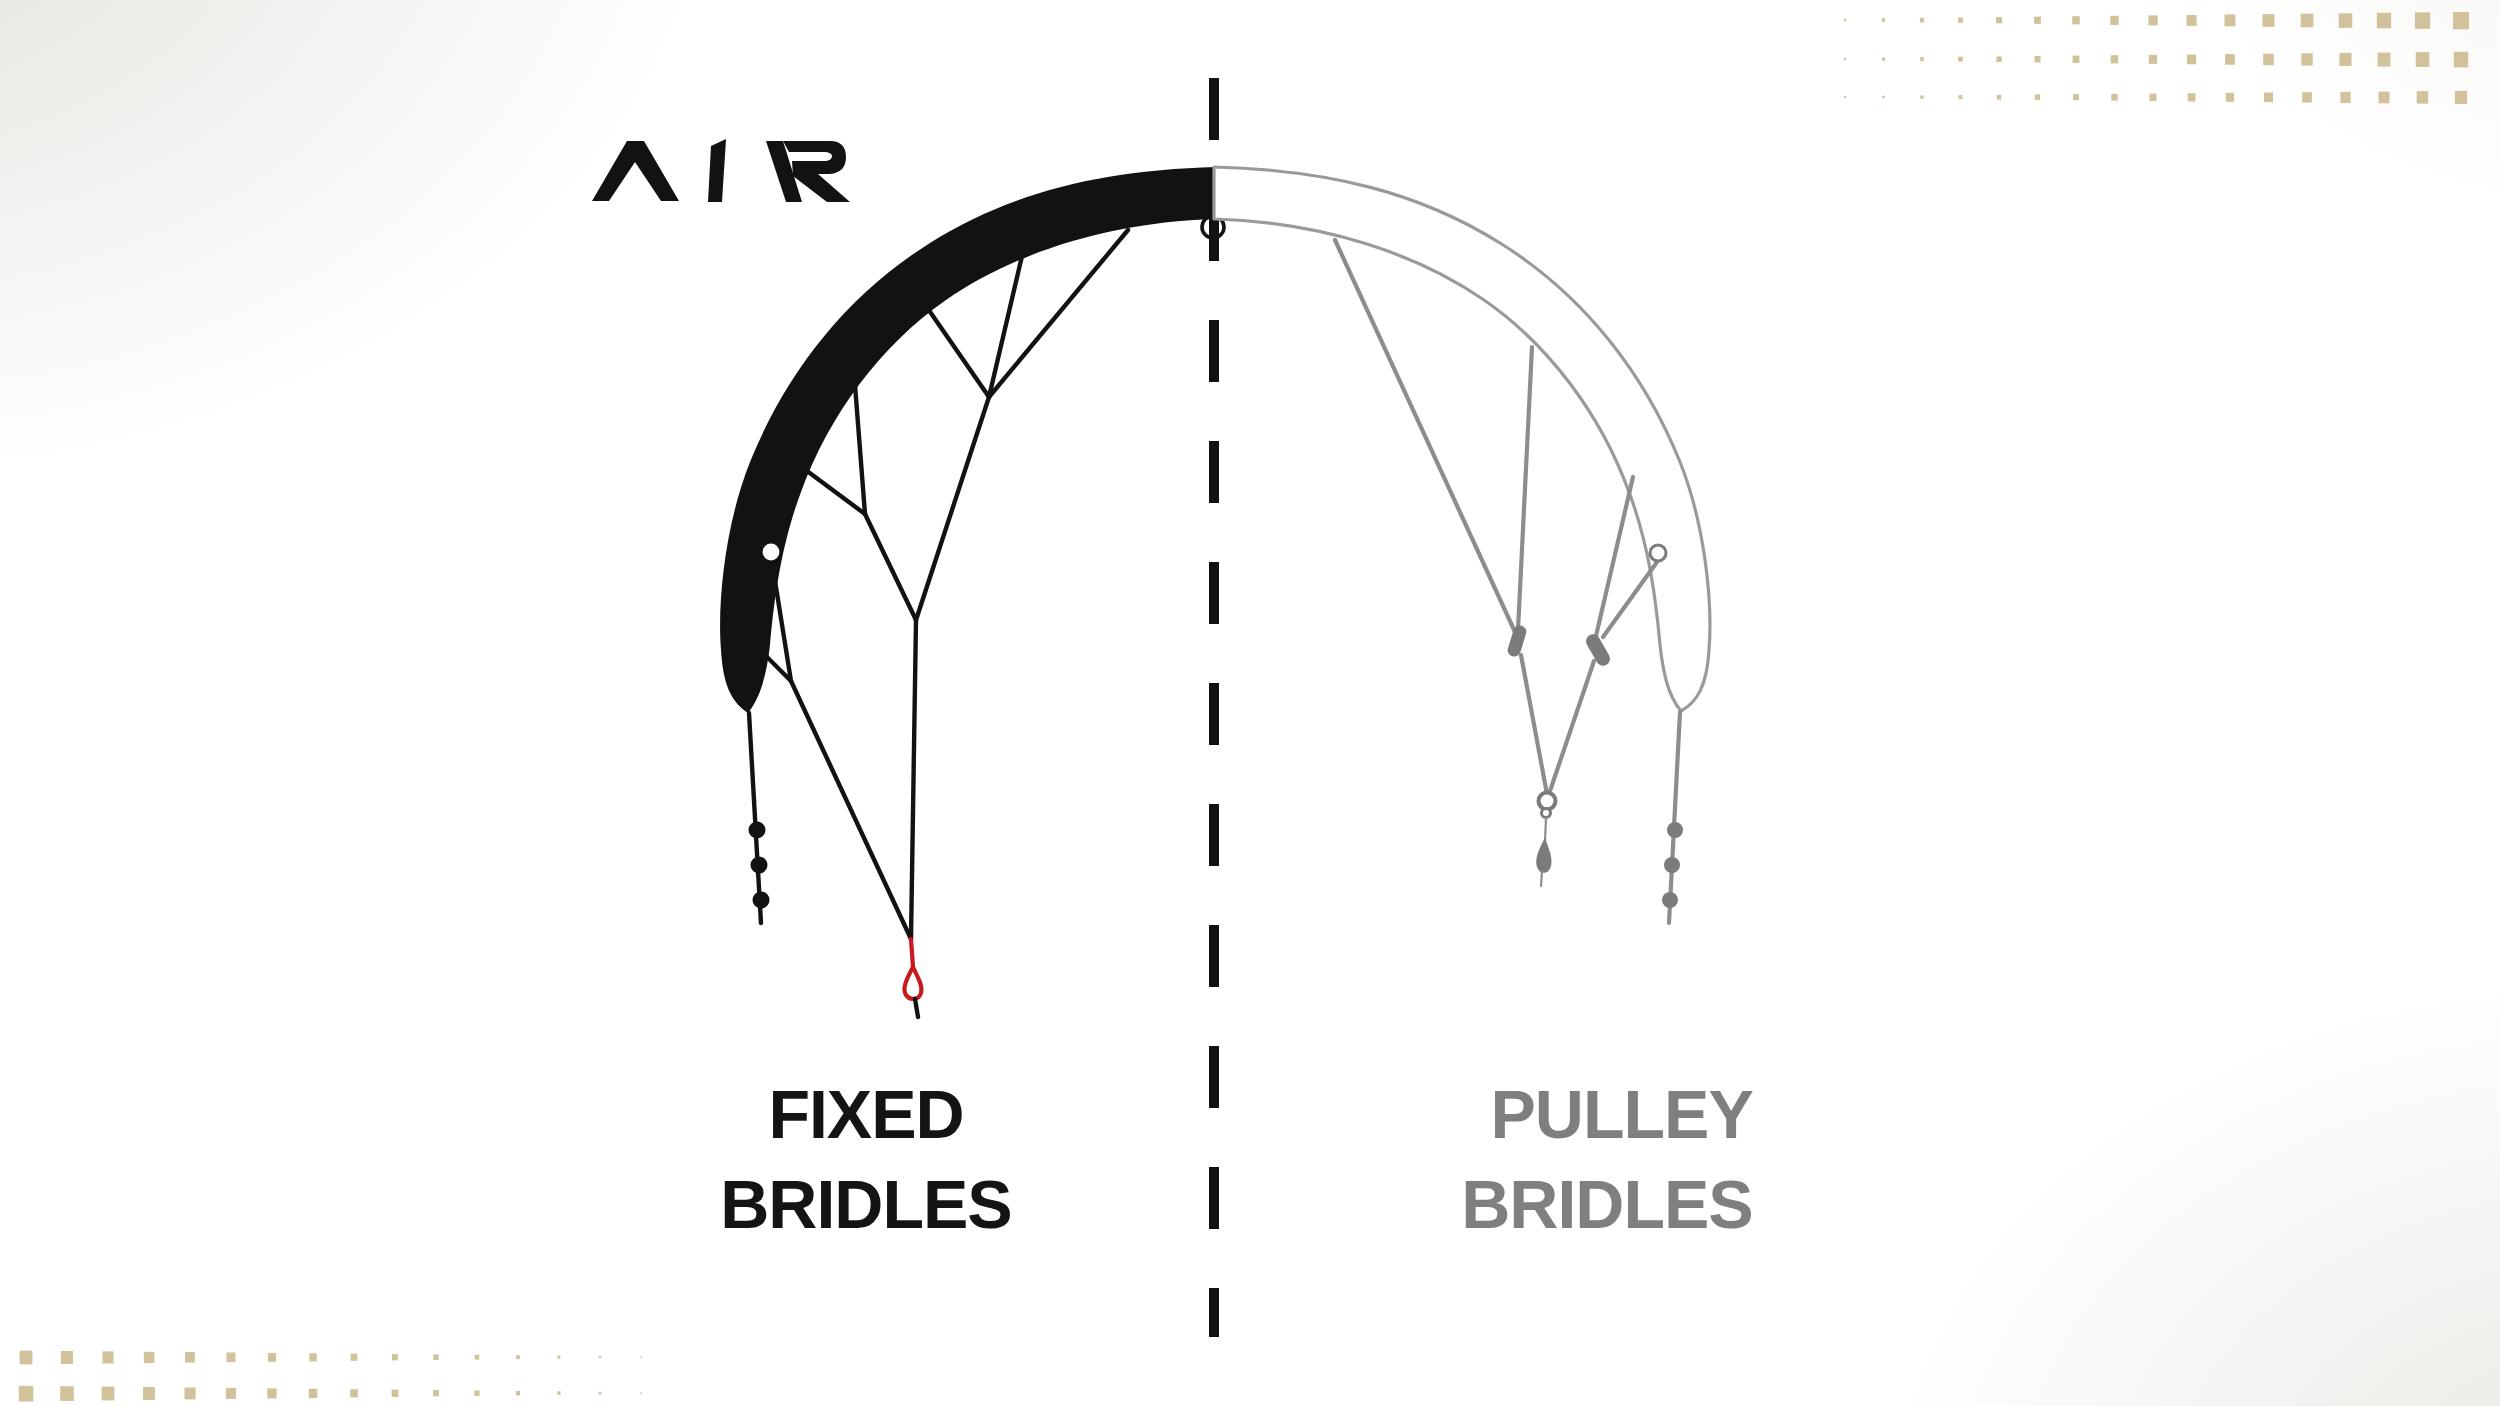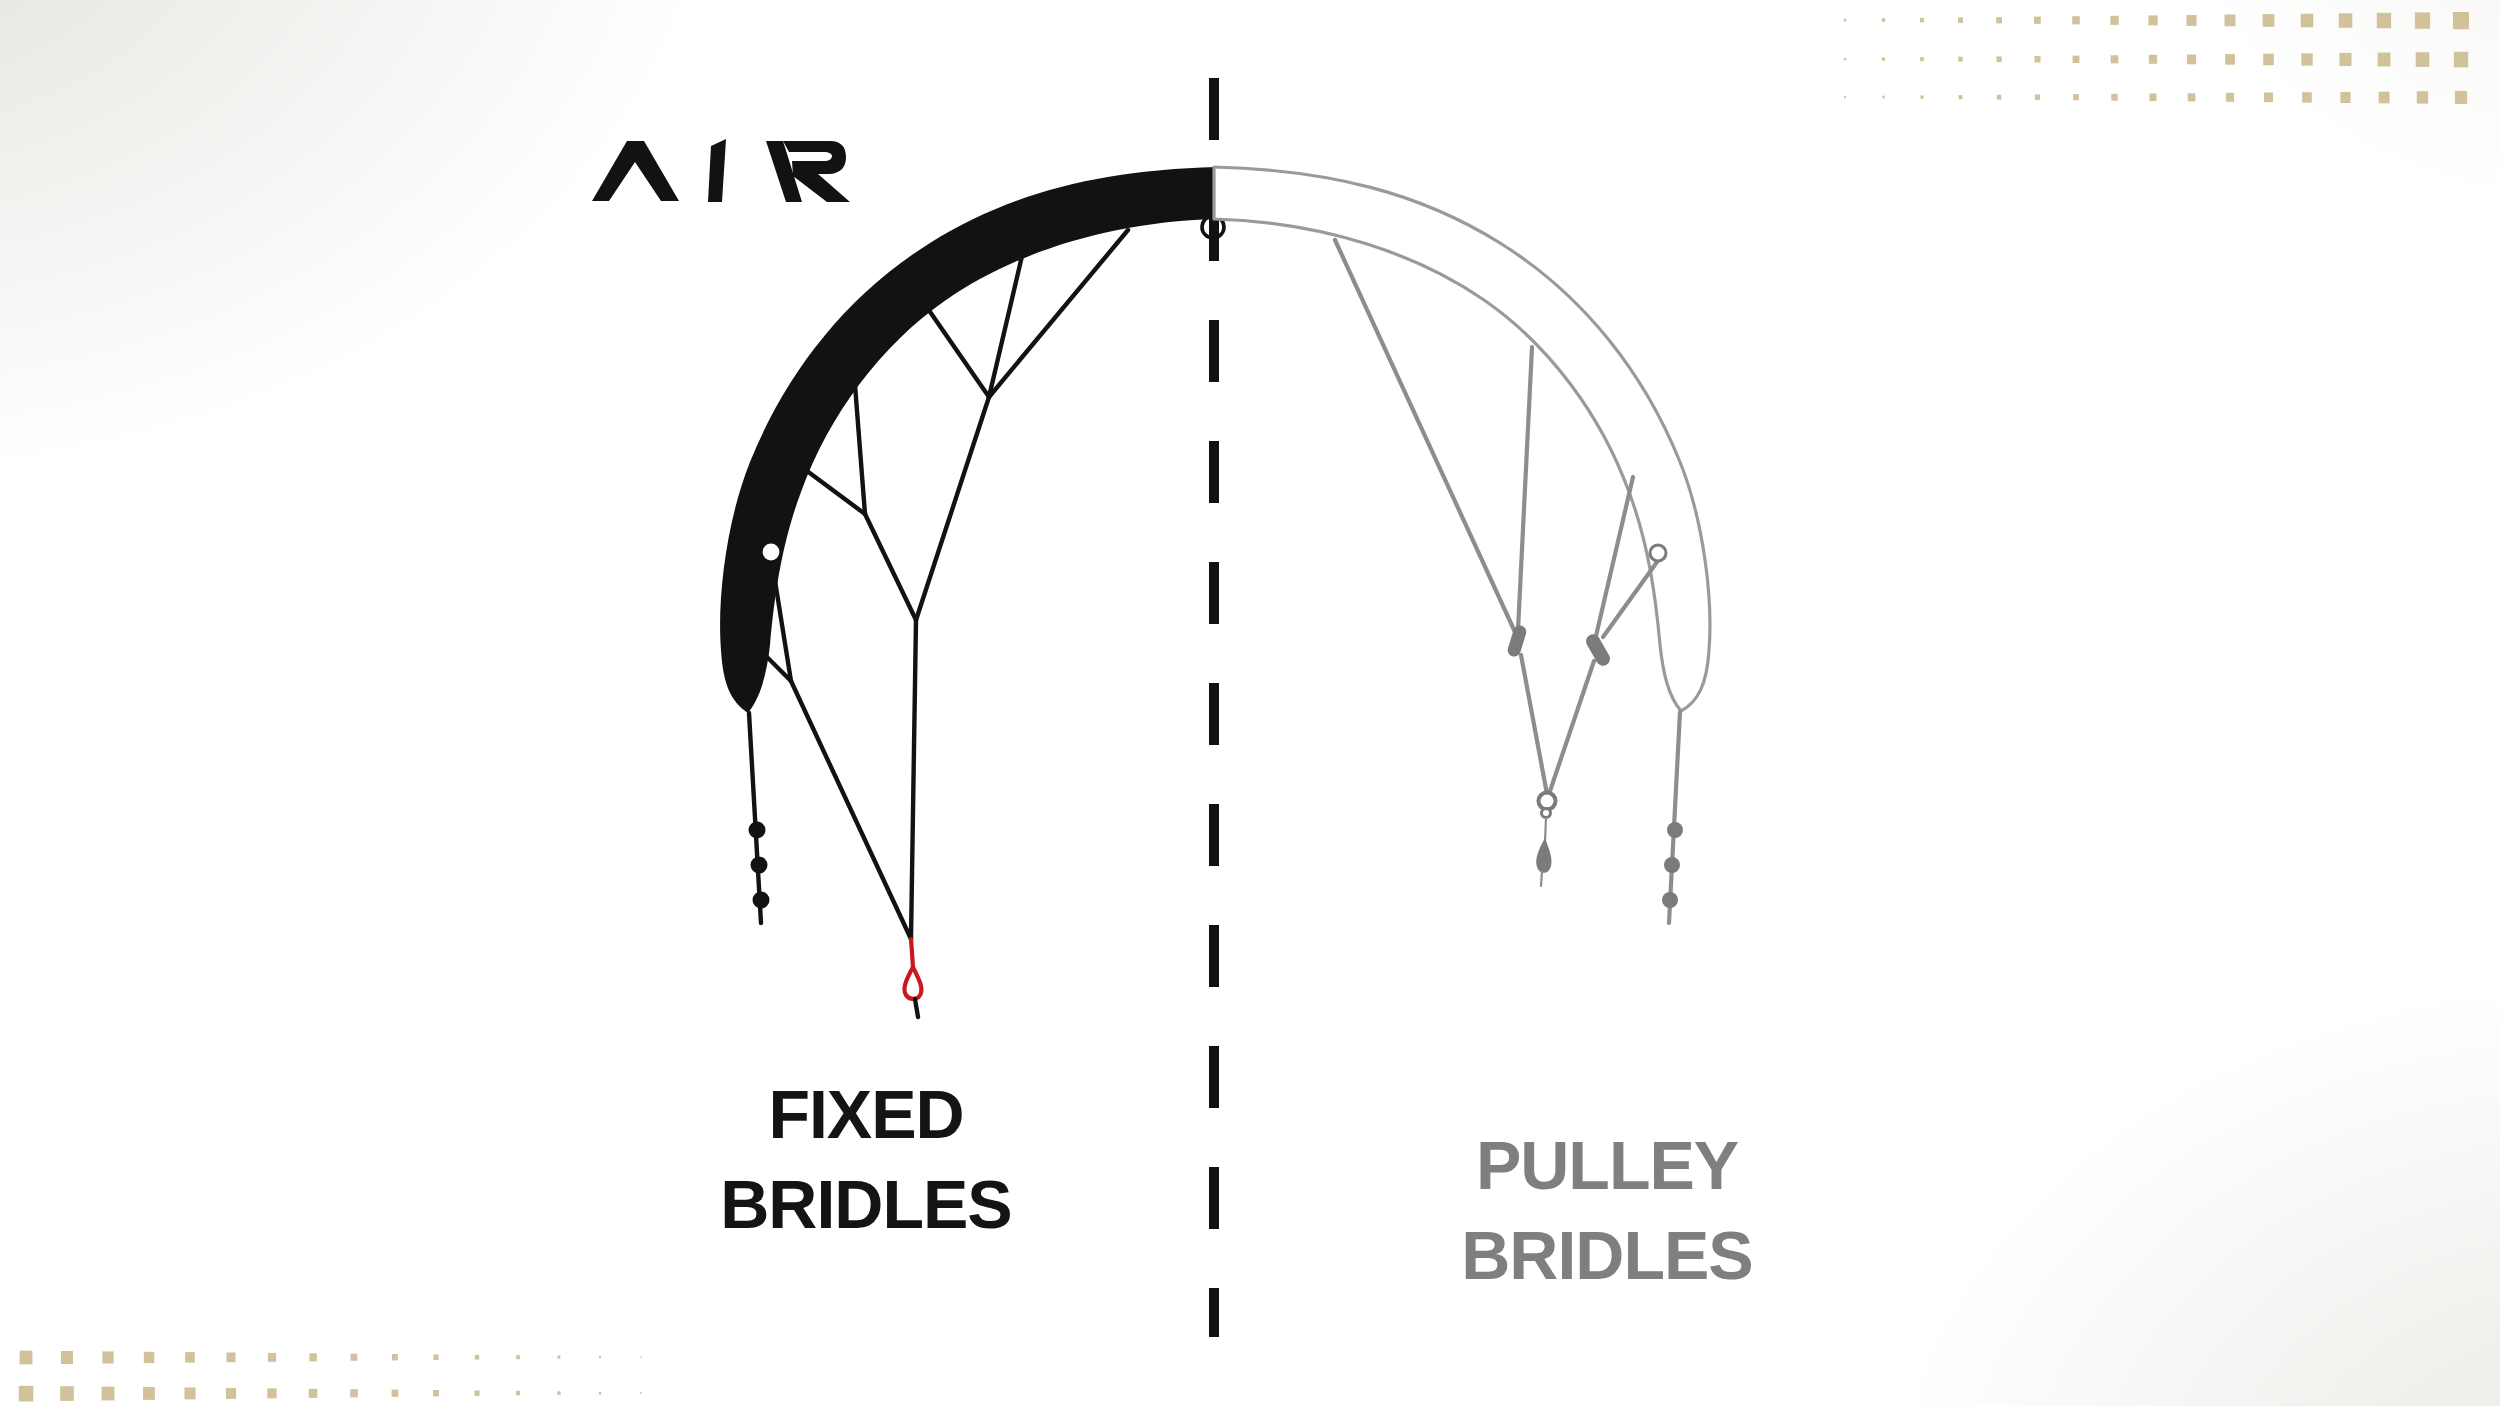--- a/index.html
+++ b/index.html
@@ -226,16 +226,16 @@
       <rect x="557.3" y="1391.3" width="3.3" height="3.6" class="dot"></rect>
       <rect x="598.8" y="1391.8" width="2.5" height="2.7" class="dot"></rect>
       <rect x="640.2" y="1392.2" width="1.6" height="1.7" class="dot"></rect>
     </g>
 </svg>
 
 <div class="heading left" style="left:866px;top:1069px;">
   <div>FIXED</div>
   <div>BRIDLES</div>
 </div>
-<div class="heading right" style="left:1607px;top:1120px;">
+<div class="heading right" style="left:1607px;top:1069px;text-align:right;">
   <div>PULLEY</div>
   <div>BRIDLES</div>
 </div>
 
 </body></html>

